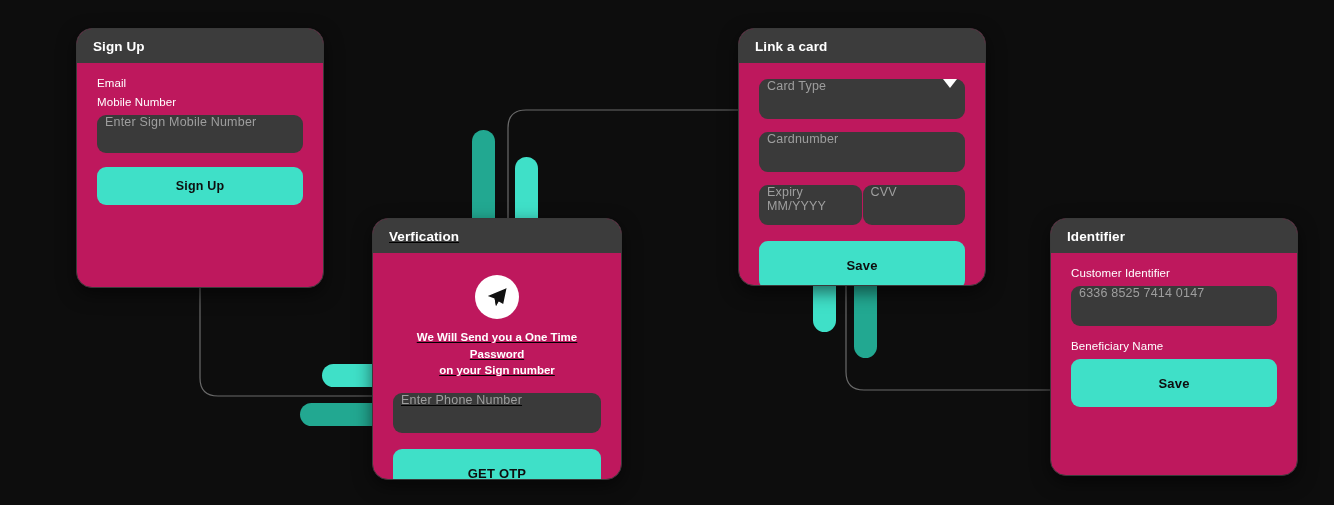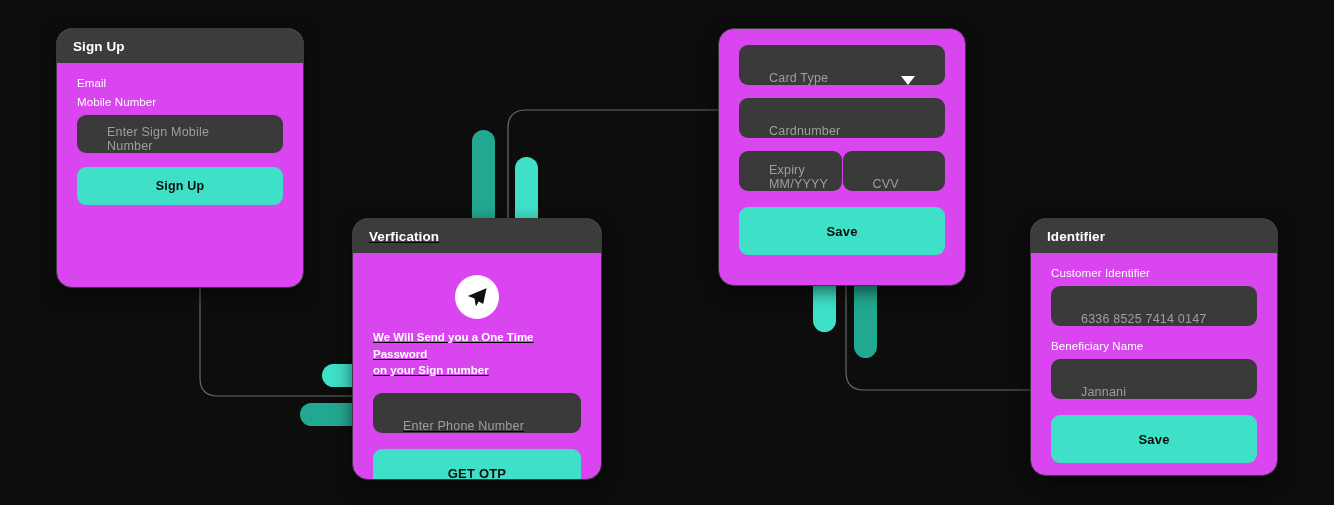--- a/index.html
+++ b/index.html
@@ -27,25 +27,26 @@
   .bar {
     position: absolute;
     z-index: 2;
   }
 
   
   .card {
     position: absolute;
     z-index: 5;
     border-radius: 16px;
-    background: #d946ef;
+    background: #be185d;
     border: 1px solid #3a3a3a;
     box-sizing: border-box;
     overflow: hidden;
     box-shadow: 0 6px 18px rgba(0,0,0,.55);
+    margin-left: 20px;
   }
   .card-header {
     background: #3c3c3c;
     height: 34px;
     display: flex;
     align-items: center;
     padding: 0 16px;
     box-sizing: border-box;
   }
   .card-title {
@@ -64,22 +65,22 @@
     font-size: 11.5px;
     font-weight: 400;
     margin: 0 0 7px 0;
     letter-spacing: .1px;
   }
   .input {
     background: #3a3a3a;
     border-radius: 9px;
     height: 38px;
     display: flex;
-    align-items: flex-end;
-    padding: 0 30px;
+    align-items: flex-start;
+    padding: 0 8px;
     box-sizing: border-box;
     color: #9e9e9e;
     font-size: 12.5px;
     letter-spacing: .2px;
     margin-bottom: 14px;
   }
   .input.tall { height: 40px; }
   .input.with-caret { justify-content: space-between; }
 
   .caret {
@@ -121,21 +122,21 @@
     border-radius: 50%;
     background: #ffffff;
     display: flex;
     align-items: center;
     justify-content: center;
   }
   .otp-msg {
     color: #ffffff;
     font-size: 11.5px;
     font-weight: 700;
-    text-align: left;
+    text-align: center;
     line-height: 1.45;
     margin: 0 0 14px 0;
   }
 </style>
 </head>
 <body>
 
 <div id="bg-layer">
   <svg width="1334" height="505" viewBox="0 0 1334 505">
 
@@ -189,20 +190,23 @@
       <span>on your Sign number</span>
     </div>
 
     <div class="input tall" style="margin-bottom:16px;">Enter Phone Number</div>
 
     <div class="btn big">GET OTP</div>
   </div>
 </div>
 
 <div class="card" style="left:718px; top:28px; width:248px; height:258px;">
+  <div class="card-header">
+    <span class="card-title">Link a card</span>
+  </div>
   <div class="card-body" style="padding-top:16px;">
     <div class="input with-caret tall" style="margin-bottom:13px;">
       <span>Card Type</span>
       <span class="caret"></span>
     </div>
 
     <div class="input tall" style="margin-bottom:13px;">Cardnumber</div>
 
     <div class="row2" style="margin-bottom:16px;">
       <div class="input tall half">Expiry MM/YYYY</div>
@@ -215,17 +219,16 @@
 
 <div class="card" style="left:1030px; top:218px; width:248px; height:258px;">
   <div class="card-header">
     <span class="card-title">Identifier</span>
   </div>
   <div class="card-body">
     <div class="field-label">Customer Identifier</div>
     <div class="input tall">6336 8525 7414 0147</div>
 
     <div class="field-label">Beneficiary Name</div>
-    <div class="input tall" style="margin-bottom:16px;">Jannani</div>
 
     <div class="btn big">Save</div>
   </div>
 </div>
 
 </body></html>

